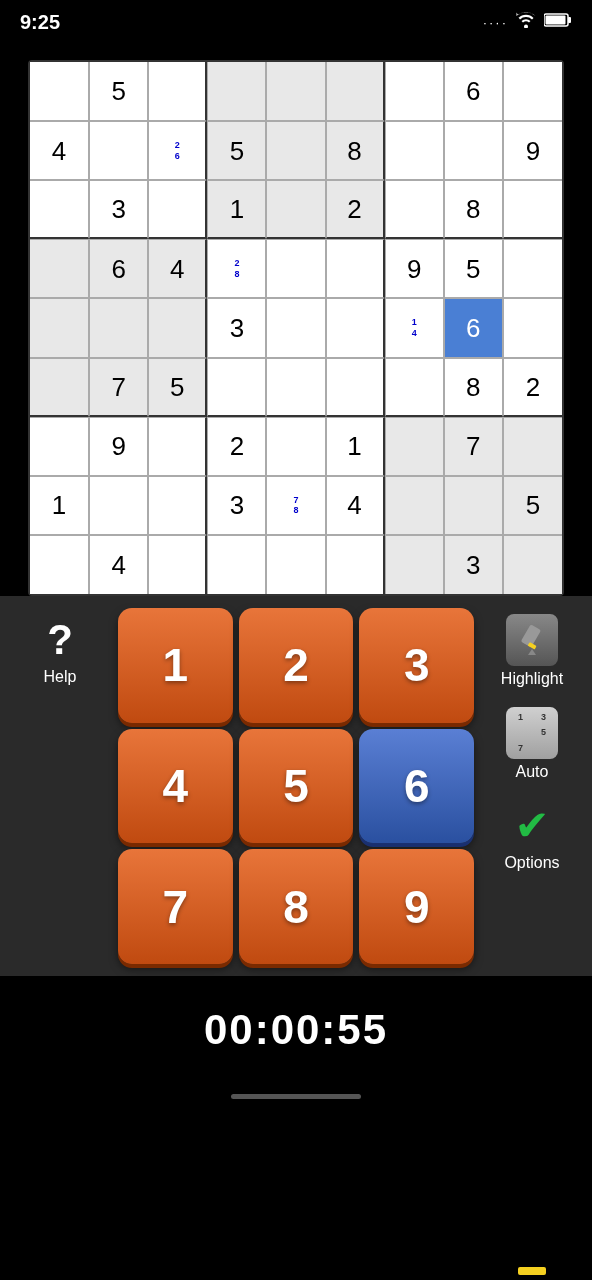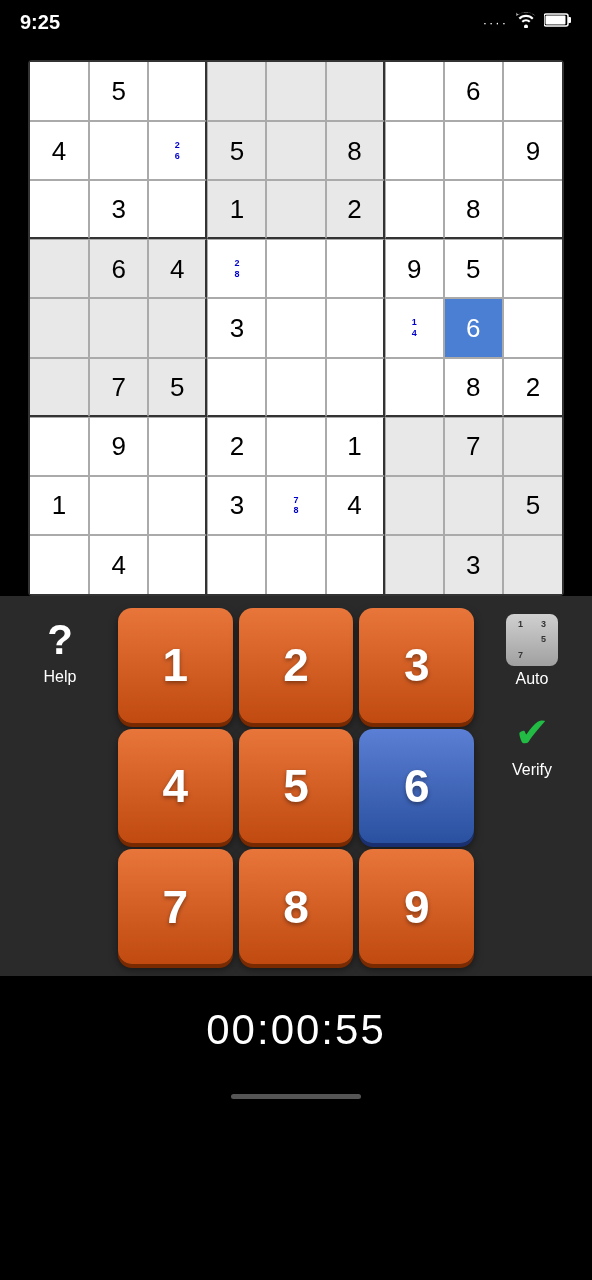--- a/index.html
+++ b/index.html
@@ -227,21 +227,21 @@
       color: #22bb44;
     }
 
     
     .timer-section {
       text-align: center;
       padding: 30px 0 20px;
     }
     .timer-text {
       font-size: 42px;
-      font-weight: 400;
+      font-weight: 700;
       color: #fff;
       letter-spacing: 2px;
     }
 
     
     .home-indicator {
       width: 130px;
       height: 5px;
       background: #555;
       border-radius: 3px;
@@ -496,33 +496,46 @@
       <div class="num-btn">
         <span class="num-btn-text">8</span>
       </div>
       <div class="num-btn">
         <span class="num-btn-text">9</span>
       </div>
     </div>
 
   <div class="right-tools">
     <div class="tool-btn">
+      <div class="highlight-icon-wrap">
+        <svg width="34" height="34" viewBox="0 0 34 34" fill="none">
+          <rect x="8" y="4" width="12" height="20" rx="2" fill="#999" transform="rotate(30 17 17)"></rect>
+          <rect x="16" y="20" width="8" height="4" rx="1" fill="#f5d020" transform="rotate(30 17 17)"></rect>
+          <polygon points="17,26 13,32 21,32" fill="#888"></polygon>
+        </svg>
+        <svg width="28" height="14" viewBox="0 0 28 14" style="position:absolute;bottom:2px;">
+          <rect width="28" height="8" rx="2" fill="#f5d020" y="3"></rect>
+        </svg>
+      </div>
+      <span class="tool-label">Highlight</span>
+    </div>
+    <div class="tool-btn">
       <div class="auto-icon-wrap">
         <div class="auto-note" style="font-size:9px;color:#333;font-weight:bold;">1</div>
         <div class="auto-note" style="font-size:9px;color:#333;font-weight:bold;">3</div>
         <div class="auto-note"></div>
         <div class="auto-note" style="font-size:9px;color:#333;font-weight:bold;">5</div>
         <div class="auto-note" style="font-size:9px;color:#333;font-weight:bold;">7</div>
         <div class="auto-note"></div>
       </div>
       <span class="tool-label">Auto</span>
     </div>
     <div class="tool-btn">
       <span class="verify-icon">✔</span>
-      <span class="tool-label">Verify</span>
+      <span class="tool-label">Options</span>
     </div>
   </div>
 </div>
 
 <div class="timer-section">
   <span class="timer-text">00:00:55</span>
 </div>
 
 <div class="home-indicator"></div>
 

